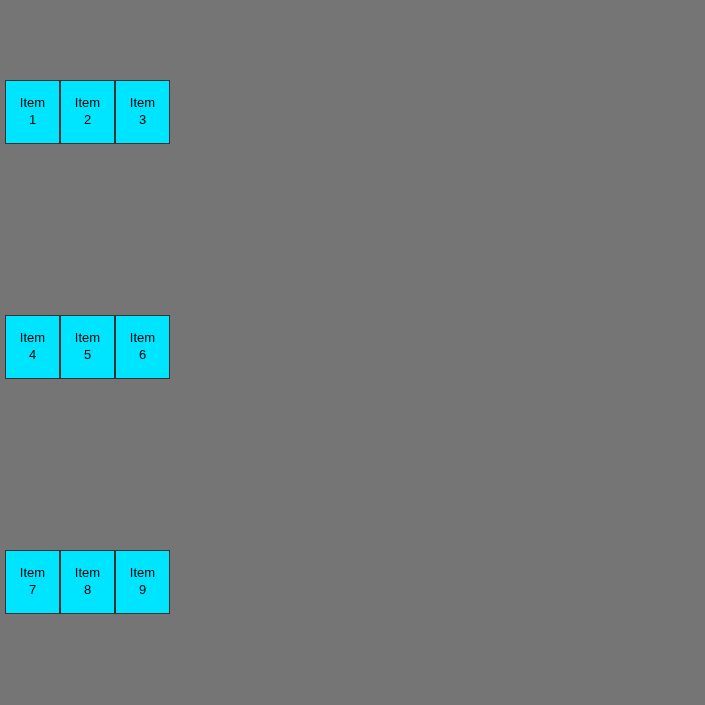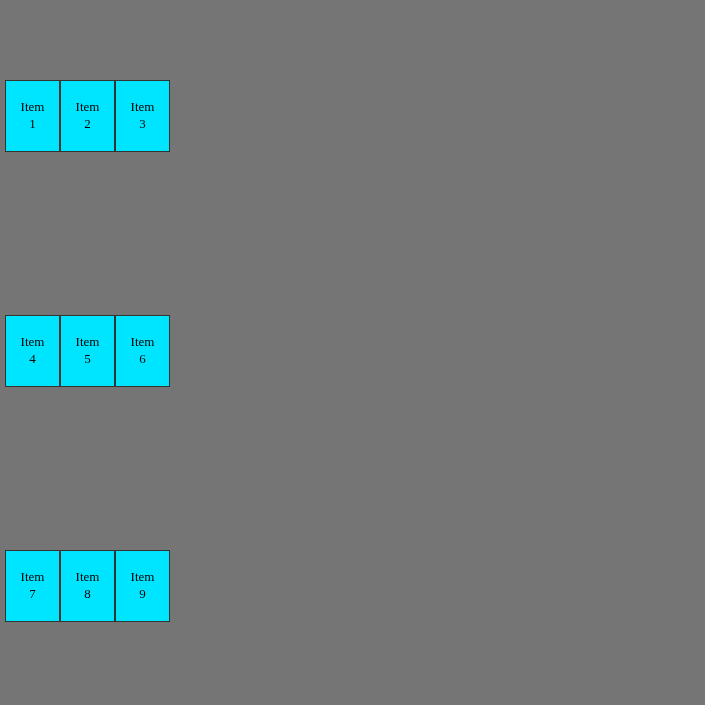--- a/index.html
+++ b/index.html
@@ -18,29 +18,29 @@
 
     .grid-group {
       display: flex;
       flex-direction: row;
       position: absolute;
       left: 5px;
     }
 
     .grid-item {
       width: 55px;
-      height: 72px;
+      height: 64px;
       background-color: #00e5ff;
       border: 1px solid #333;
       display: flex;
       align-items: center;
       justify-content: center;
       text-align: center;
       font-size: 13px;
-      font-family: Liberation Serif, serif;
+      font-family: Liberation Sans, sans-serif;
       color: #000;
       line-height: 1.3;
     }
 
     .group-1 {
       top: 80px;
     }
 
     .group-2 {
       top: 315px;

